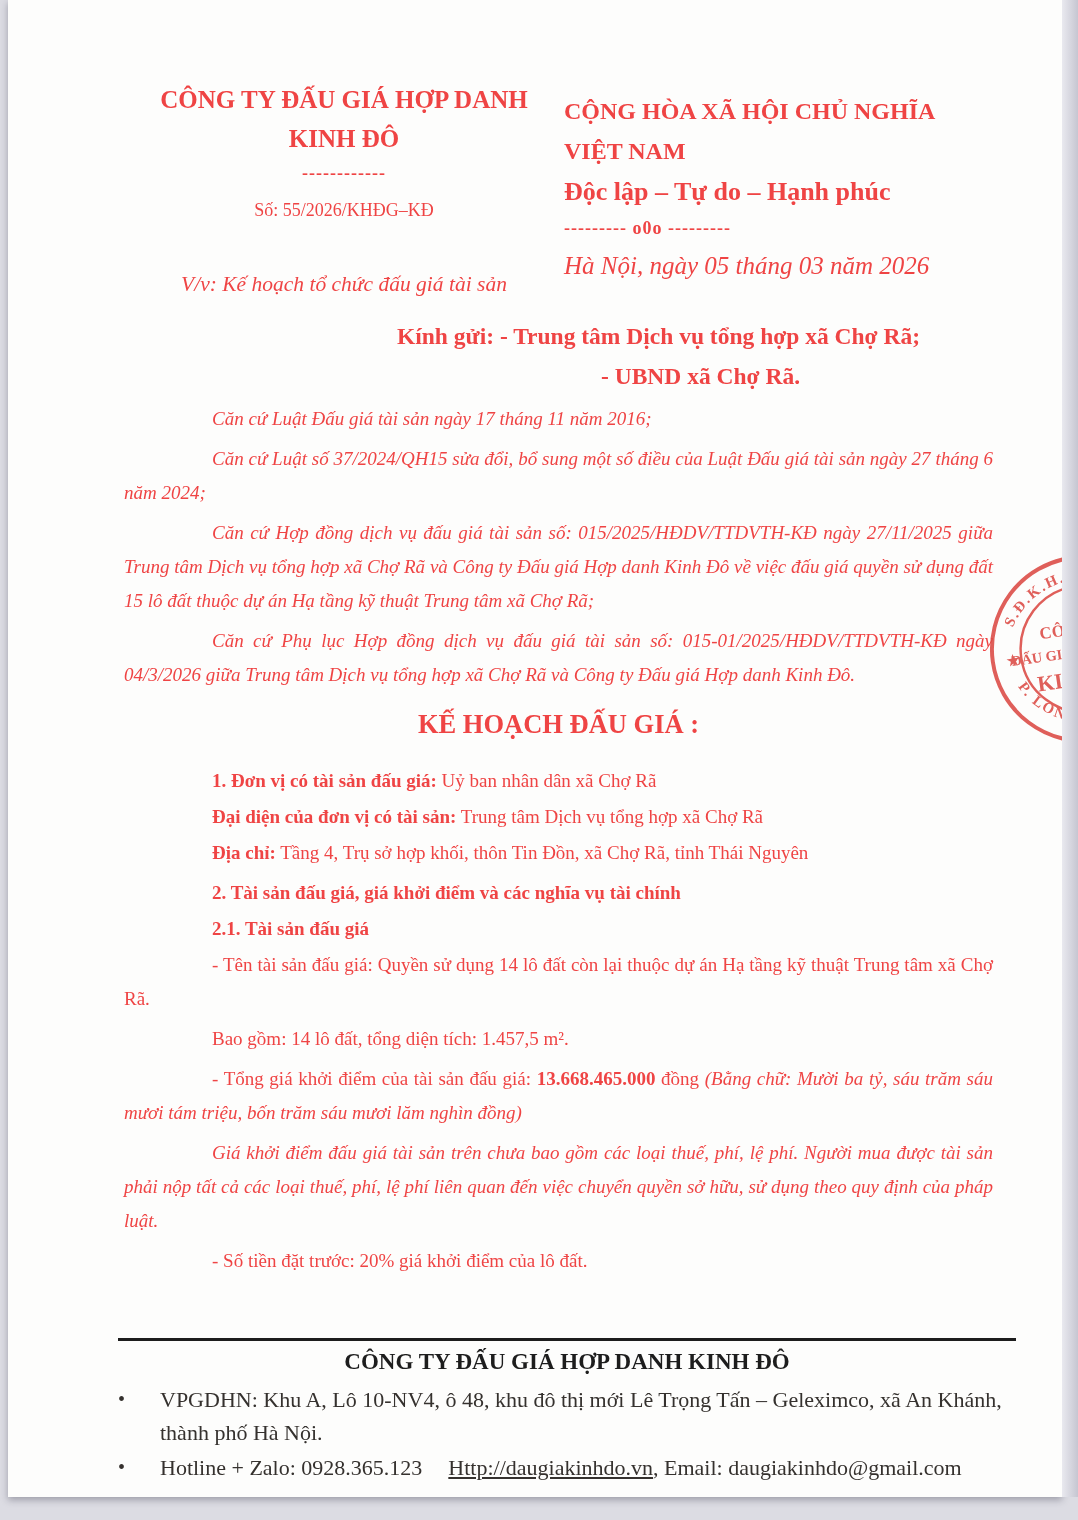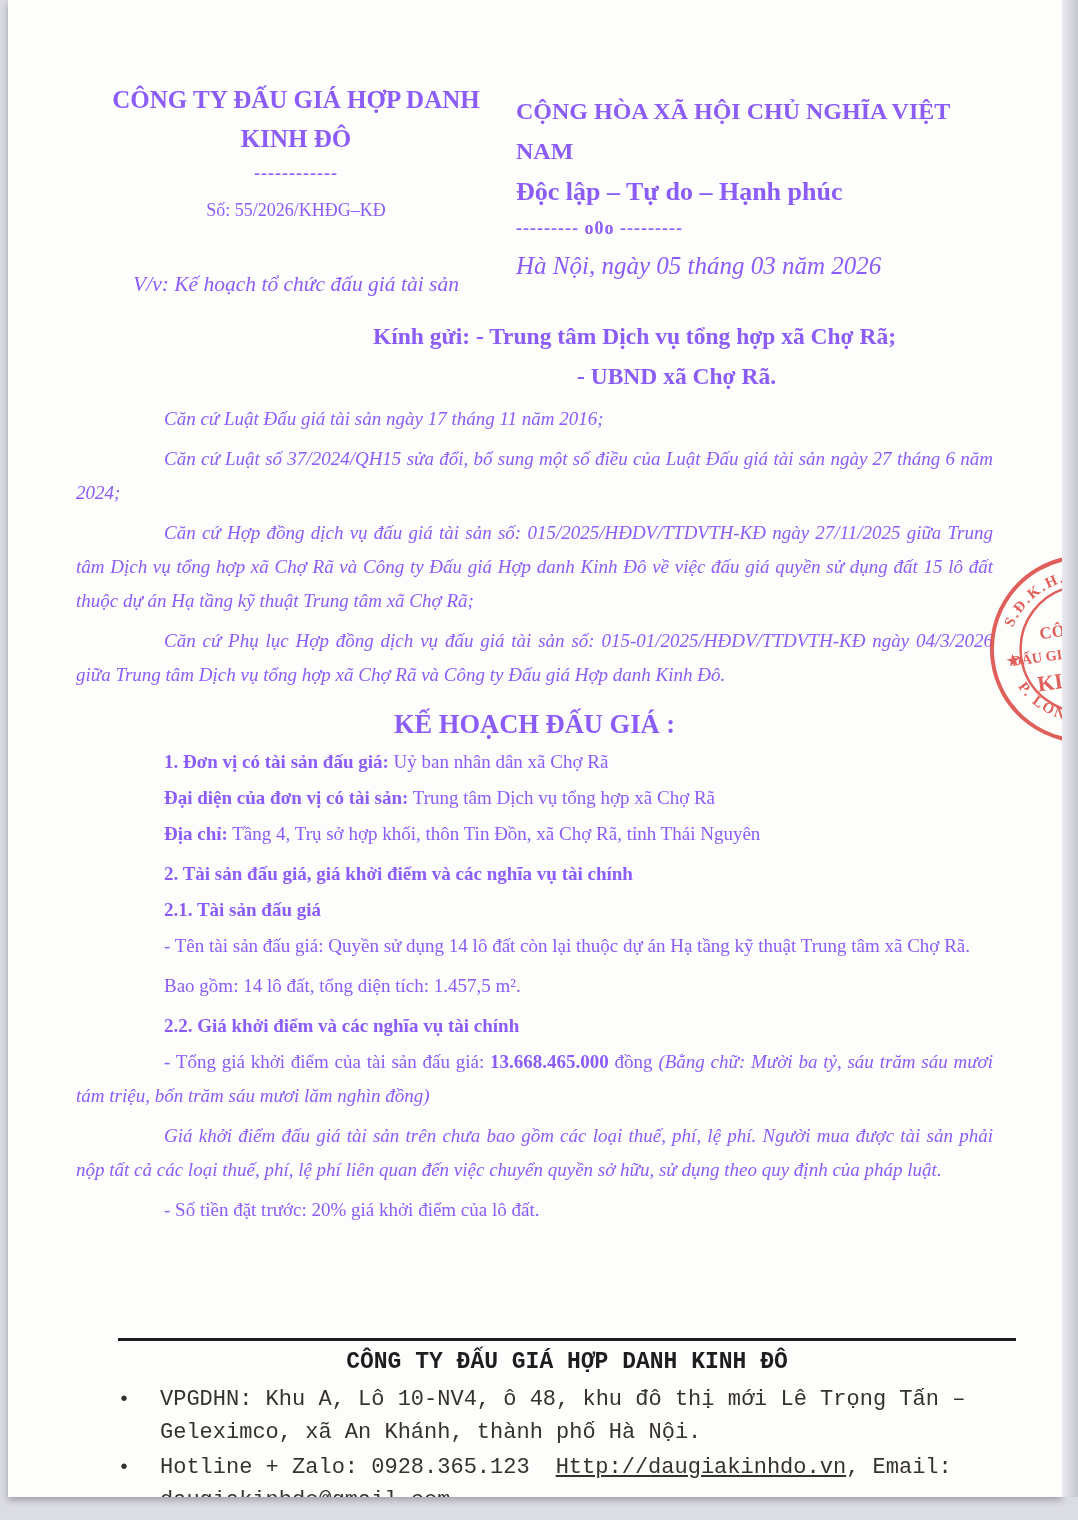--- a/index.html
+++ b/index.html
@@ -2,21 +2,21 @@
 <html><head>
 <meta charset="utf-8">
 <style>
   html,body{margin:0;padding:0;}
   body{background:#dcdce3;font-family:"Liberation Serif","DejaVu Serif",serif;}
   .page{position:relative;width:1078px;height:1520px;overflow:hidden;background:#dcdce3;}
   .paper{position:absolute;left:8px;top:0;width:1054px;height:1497px;background:#fdfdfc;
          overflow:hidden;box-shadow:0 3px 7px rgba(40,40,60,.three35);box-shadow:0 3px 7px rgba(40,40,60,.35);}
   .right-edge{position:absolute;right:0;top:0;width:16px;height:1497px;
          background:linear-gradient(to right,#e9e9ef,#c6c6d1);}
-  .content{padding:80px 69px 0 68px;color:#8b5cf6;}
+  .content{padding:80px 69px 0 116px;color:#ef4444;}
   
   .hdr{display:flex;margin-bottom:16px;}
   .hdr-left{width:440px;text-align:center;}
   .hdr-right{flex:1;text-align:left;padding-right:14px;margin-top:11px;}
   .org1{font-weight:bold;font-size:25px;line-height:40px;}
   .org2{font-weight:bold;font-size:25px;line-height:38px;}
   .sep{font-weight:bold;font-size:18px;line-height:30px;letter-spacing:1px;}
   .docnum{font-size:18px;line-height:44px;}
   .subject{font-style:italic;font-size:21.5px;line-height:32px;margin-top:36px;}
   .nat1{font-weight:bold;font-size:24px;line-height:40px;}
@@ -24,24 +24,24 @@
   .place-date{font-style:italic;font-size:25px;line-height:46px;}
   
   .recipients{text-align:center;padding-left:200px;font-weight:bold;font-size:23.5px;
               line-height:40px;margin-bottom:6px;}
   .recipients .l2{display:inline-block;margin-left:84px;}
   .para{font-size:19px;line-height:34px;text-align:justify;margin:0 0 6px 0;}
   .ind{text-indent:88px;}
   .it{font-style:italic;}
   .b{font-weight:bold;}
   .title{font-weight:bold;font-size:26.5px;text-align:center;line-height:40px;
-         margin:12px 0 1px 0;}
+         margin:12px 0 20px 0;}
   .tight{margin-bottom:2px;}
   
-  .doc-footer{position:absolute;left:110px;right:46px;top:1338px;color:#35312e;font-family:Liberation Mono, monospace;}
+  .doc-footer{position:absolute;left:110px;right:46px;top:1338px;color:#35312e;}
   .f-line{border-top:3px solid #1d1d1d;}
   .f-company{font-weight:bold;font-size:23px;line-height:42px;text-align:center;color:#1d1d1d;}
   .f-item{display:flex;font-size:22px;line-height:33px;margin-bottom:2px;}
   .f-bullet{width:42px;flex:none;font-size:20px;}
   .f-text{flex:1;}
   .weblink{text-decoration:underline;margin-left:26px;}
   
   .stamp{position:absolute;left:977px;top:550px;width:198px;height:198px;opacity:.88;
          transform:rotate(-8deg);}
 </style>
@@ -83,21 +83,20 @@
       <p class="para ind tight"><span class="b">1. Đơn vị có tài sản đấu giá:</span><span> Uỷ ban nhân dân xã Chợ Rã</span></p>
       <p class="para ind tight"><span class="b">Đại diện của đơn vị có tài sản:</span><span>  Trung tâm Dịch vụ tổng hợp xã Chợ Rã</span></p>
       <p class="para ind"><span class="b">Địa chỉ:</span><span> Tầng 4, Trụ sở hợp khối, thôn Tin Đồn, xã Chợ Rã, tỉnh Thái Nguyên</span></p>
 
       <p class="para ind b tight">2. Tài sản đấu giá, giá khởi điểm và các nghĩa vụ tài chính</p>
       <p class="para ind b tight">2.1. Tài sản đấu giá</p>
 
       <p class="para ind">- Tên tài sản đấu giá: Quyền sử dụng 14 lô đất còn lại thuộc dự án Hạ tầng kỹ thuật Trung tâm xã Chợ Rã.</p>
       <p class="para ind">Bao gồm: 14 lô đất, tổng diện tích: 1.457,5 m².</p>
 
-      <p class="para ind b tight">2.2. Giá khởi điểm và các nghĩa vụ tài chính</p>
 
       <p class="para ind"><span>- Tổng giá khởi điểm của tài sản đấu giá: </span><span class="b">13.668.465.000</span><span> đồng </span><span class="it">(Bằng chữ: Mười ba tỷ, sáu trăm sáu mươi tám triệu, bốn trăm sáu mươi lăm nghìn đồng)</span></p>
 
       <p class="para ind it">Giá khởi điểm đấu giá tài sản trên chưa bao gồm các loại thuế, phí, lệ phí. Người mua được tài sản phải nộp tất cả các loại thuế, phí, lệ phí liên quan đến việc chuyển quyền sở hữu, sử dụng theo quy định của pháp luật.</p>
 
       <p class="para ind">- Số tiền đặt trước: 20% giá khởi điểm của lô đất.</p>
 
     </div>
 
     <div class="doc-footer">

